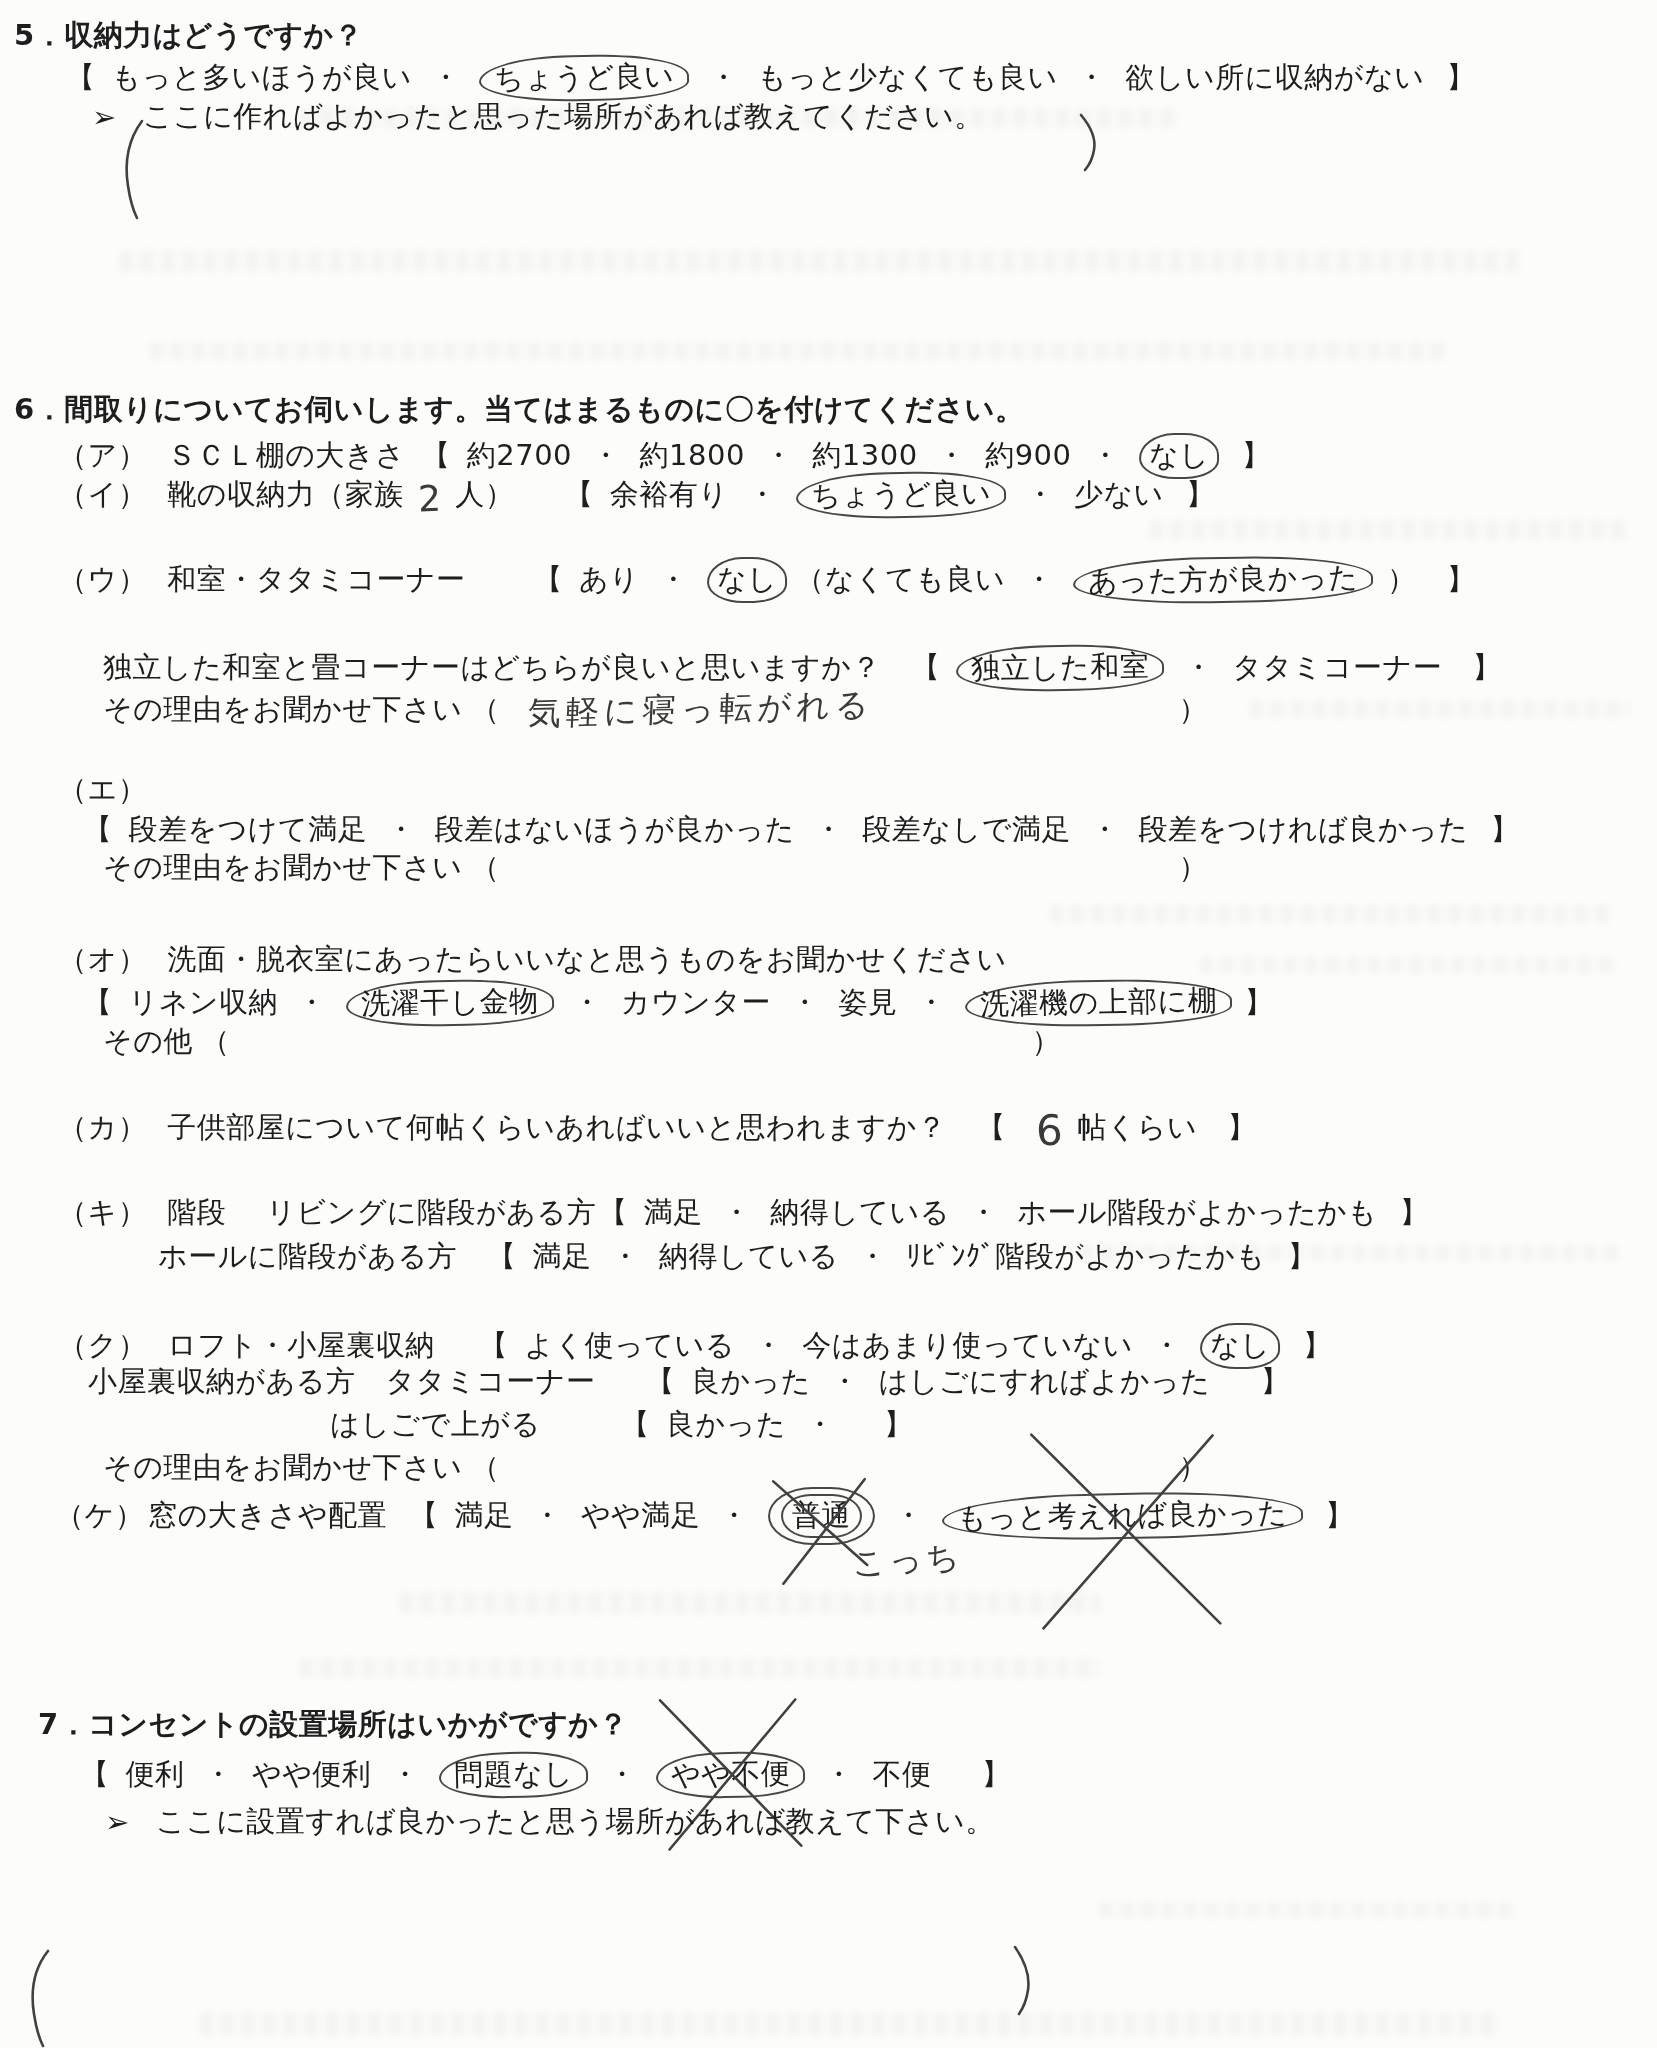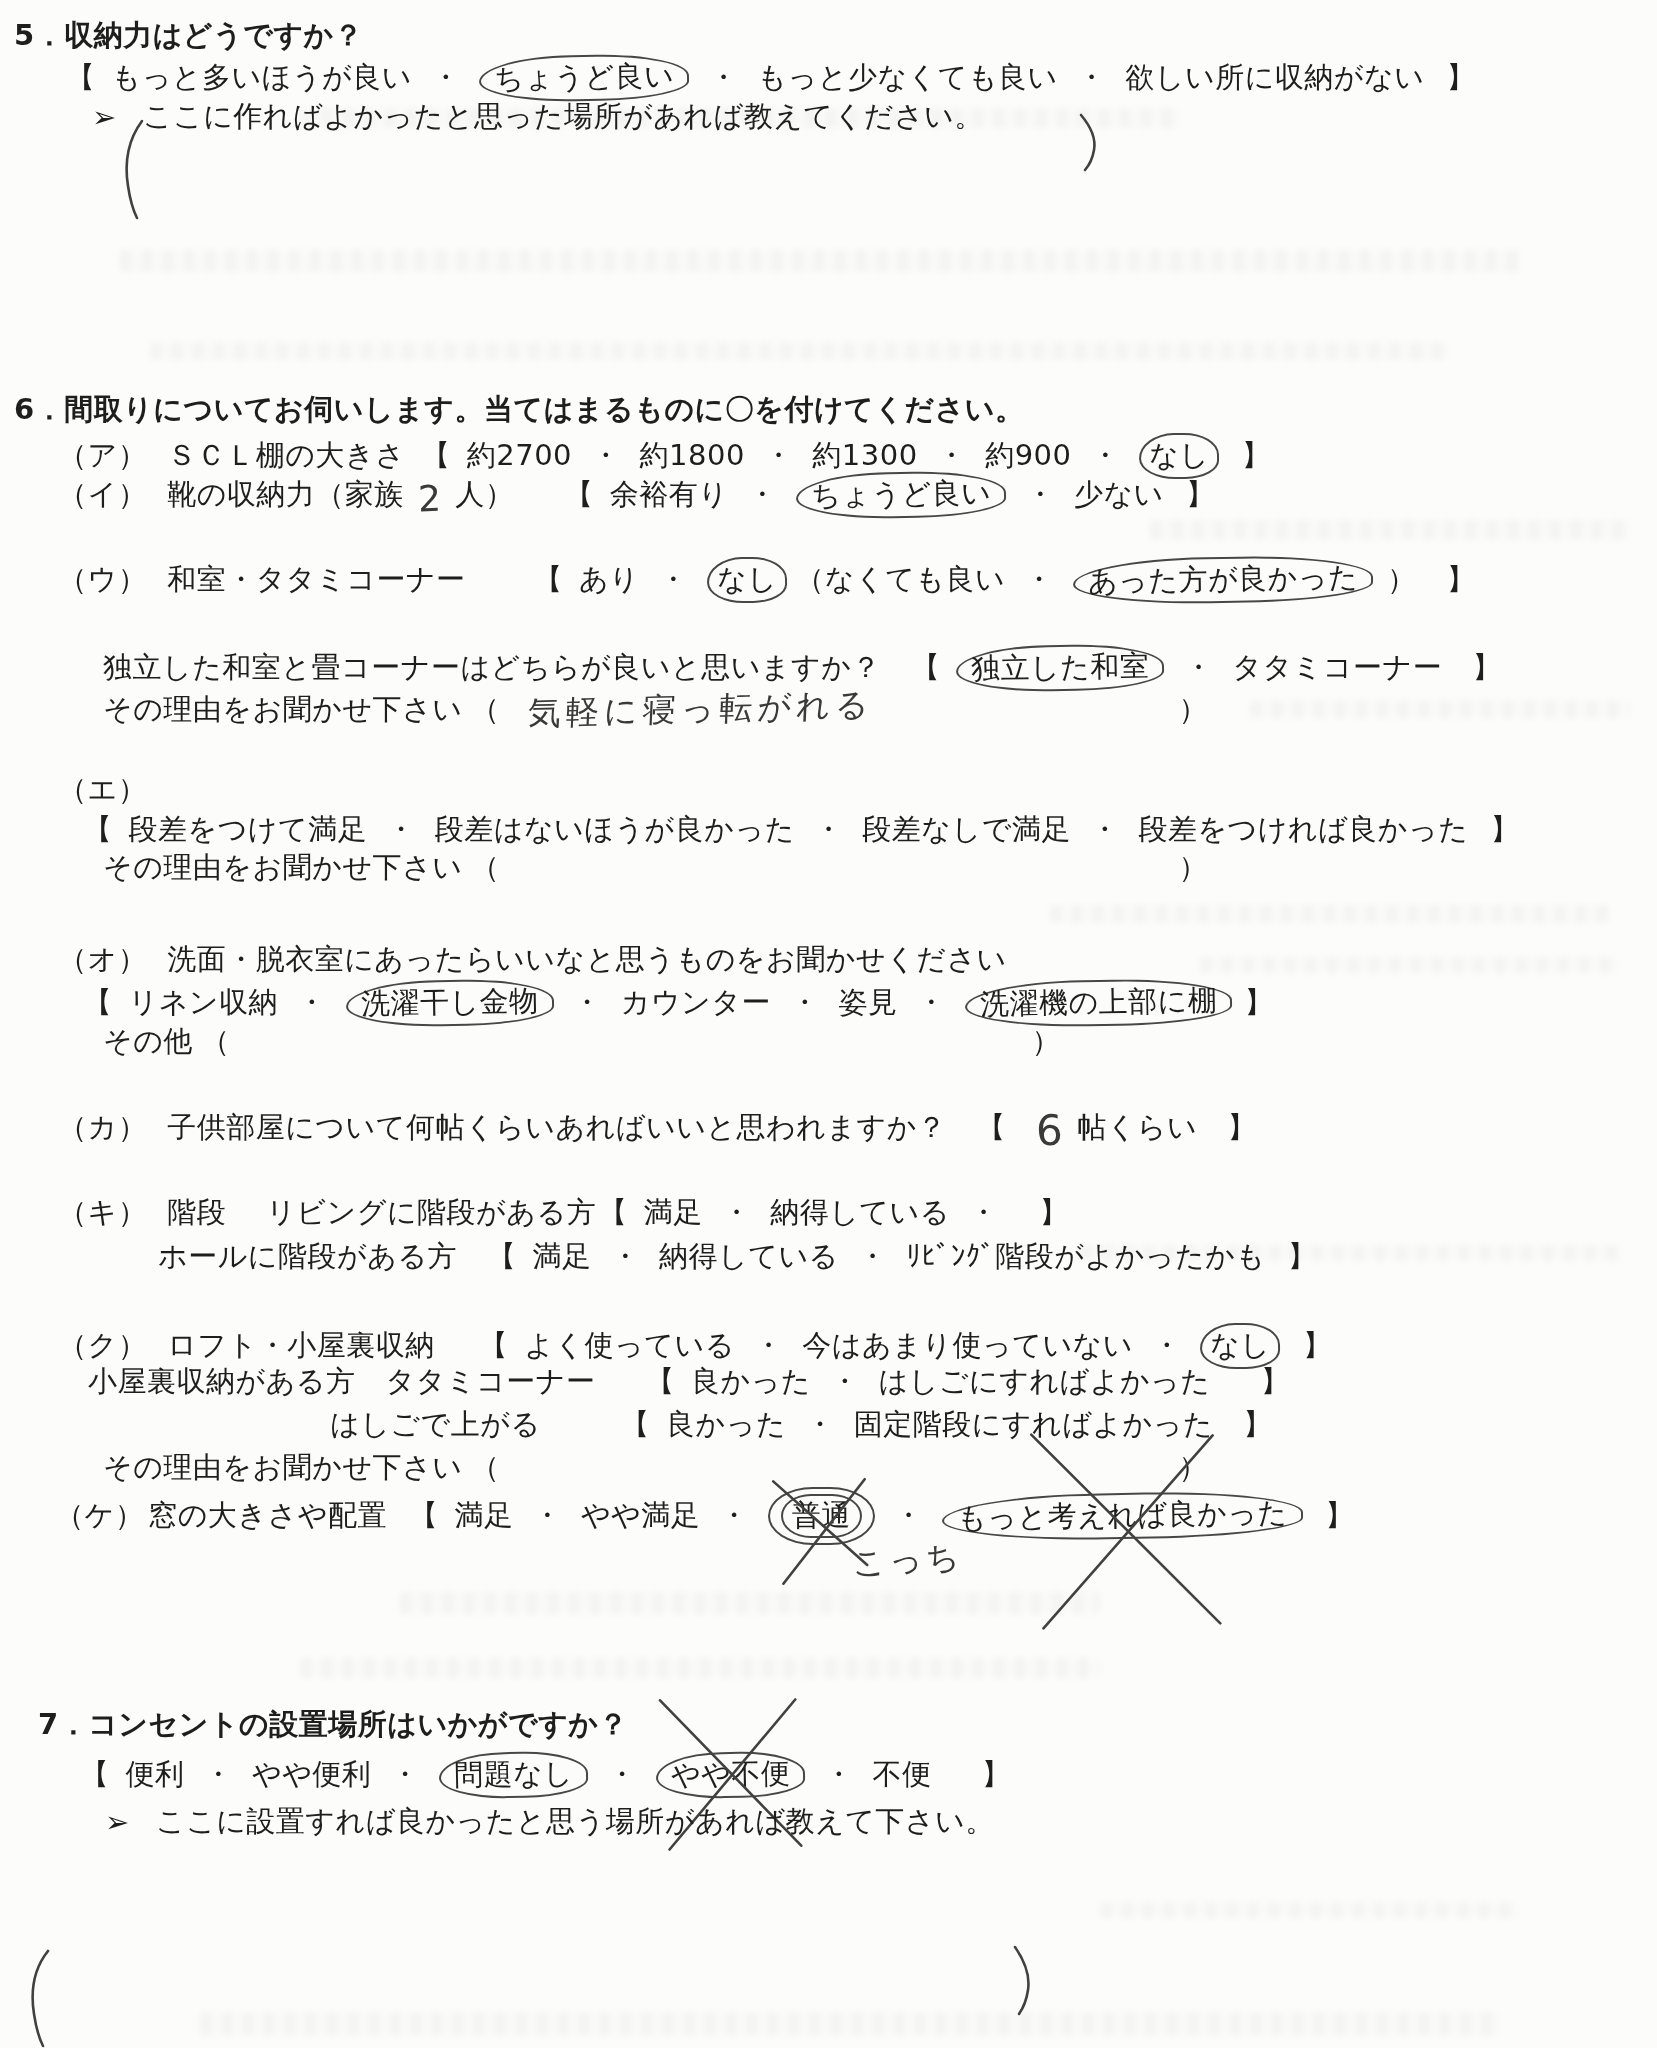--- a/index.html
+++ b/index.html
@@ -243,20 +243,21 @@
 
   <div class="line" style="top:1193px;left:58px;">
     <span class="qlabel">（キ）</span>
     <span style="margin-right:40px;">階段</span>
     <span>リビングに階段がある方</span>
     <span class="lb" style="margin-left:2px;">【</span>
     <span>満足</span>
     <span class="sep">・</span>
     <span>納得している</span>
     <span class="sep">・</span>
+    <span>ホール階段がよかったかも</span>
     <span class="rb">】</span>
   </div>
   <div class="line" style="top:1237px;left:158px;">
     <span>ホールに階段がある方</span>
     <span class="lb gap30">【</span>
     <span>満足</span>
     <span class="sep">・</span>
     <span>納得している</span>
     <span class="sep">・</span>
     <span>ﾘﾋﾞﾝｸﾞ階段がよかったかも</span>
@@ -283,21 +284,20 @@
     <span>良かった</span>
     <span class="sep">・</span>
     <span>はしごにすればよかった</span>
     <span class="rb gap50">】</span>
   </div>
   <div class="line" style="top:1405px;left:330px;">
     <span>はしごで上がる</span>
     <span class="lb gap80">【</span>
     <span>良かった</span>
     <span class="sep">・</span>
-    <span>固定階段にすればよかった</span>
     <span class="rb gap30">】</span>
   </div>
   <div class="line" style="top:1448px;left:103px;width:1105px;">
     <span>その理由をお聞かせ下さい</span>
     <span class="lp">（</span>
     <span class="endparen">）</span>
   </div>
 
   <div class="line" style="top:1487px;left:55px;">
     <span style="margin-right:4px;">（ケ）</span>

